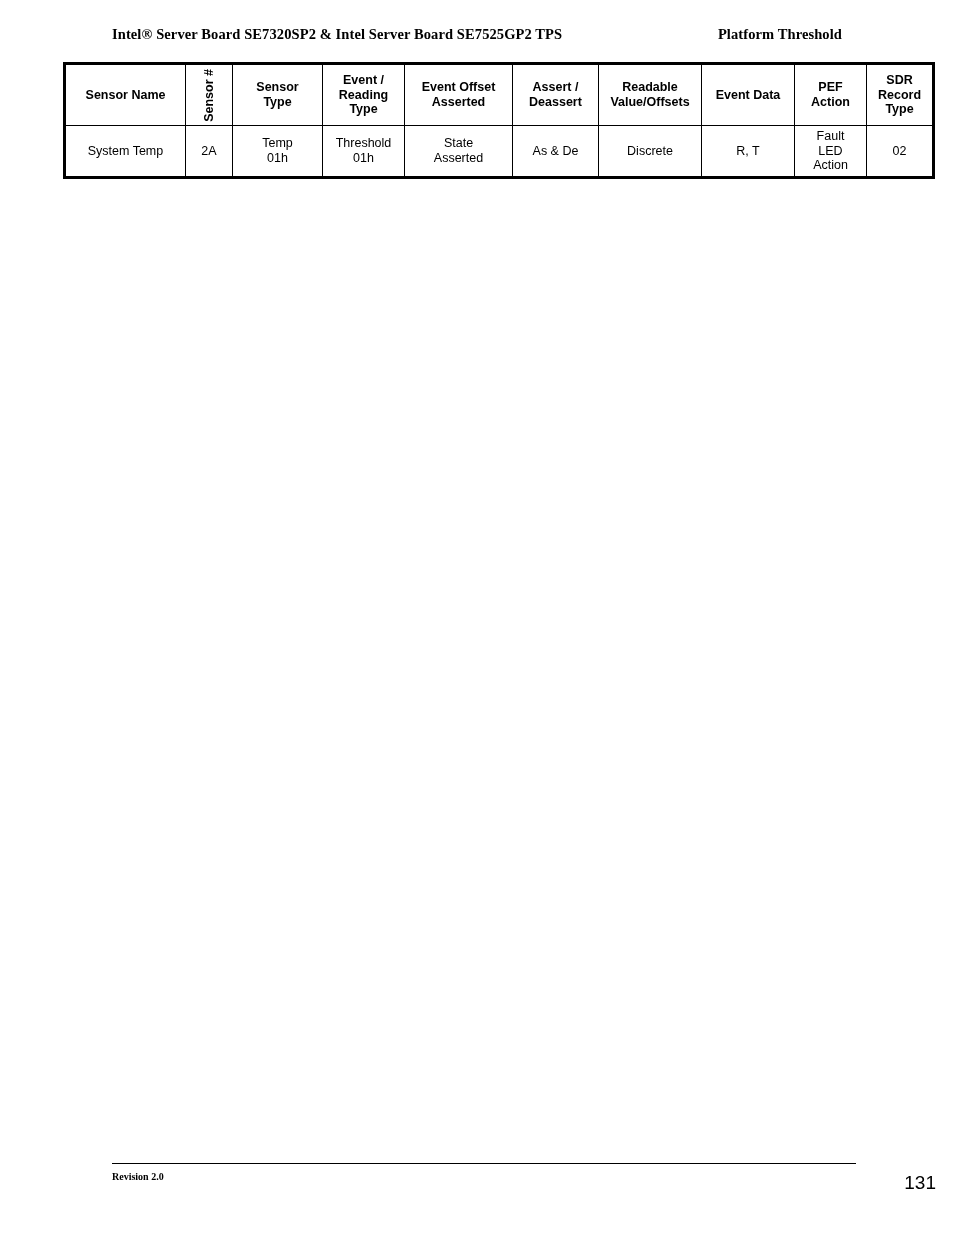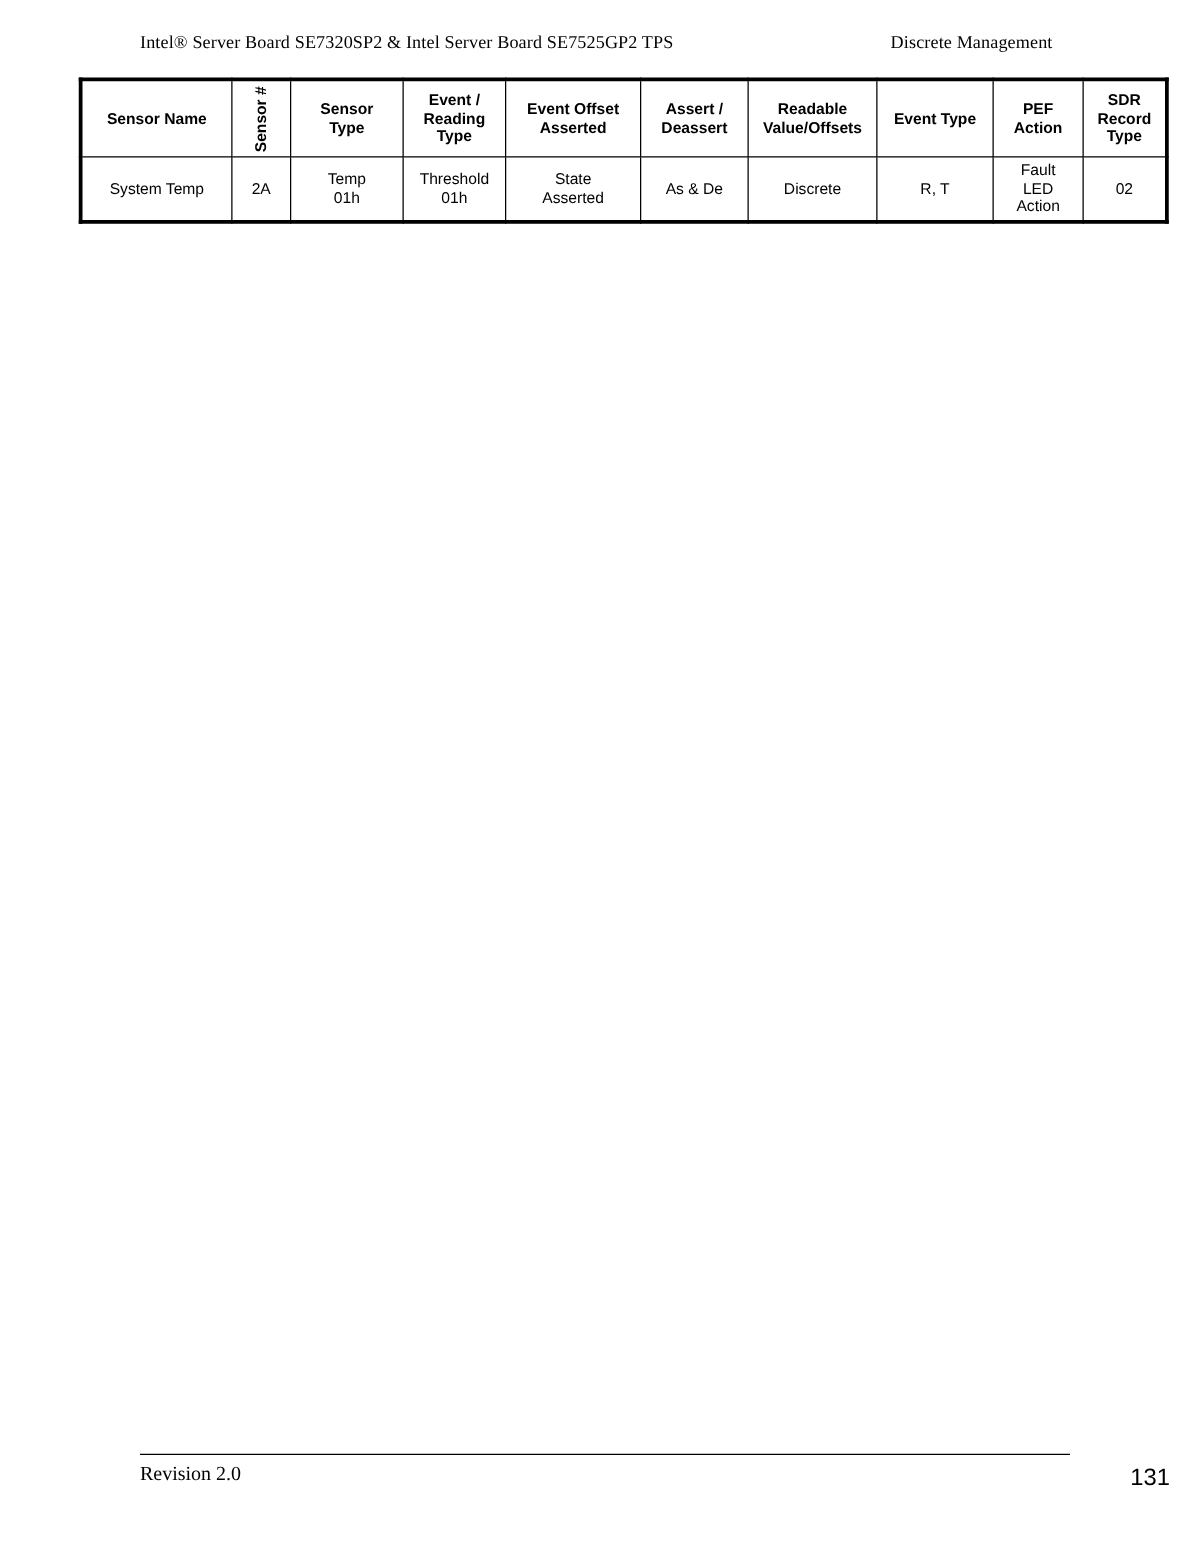--- a/index.html
+++ b/index.html
@@ -19,21 +19,21 @@
   
   .page-header {
     position: absolute;
     left: 112px;
     top: 26px;
     width: 730px;
     display: flex;
     justify-content: space-between;
     align-items: baseline;
     font-family: "Liberation Serif", serif;
-    font-weight: normal;
+    font-weight: bold;
     font-size: 14.5px;
     letter-spacing: 0.1px;
     white-space: nowrap;
   }
   .page-header .hdr-left { text-align: left; }
   .page-header .hdr-right { text-align: right; }
 
   
   .sensor-table-wrap {
     position: absolute;
@@ -114,42 +114,42 @@
   .footer-rule {
     border-top: 1.6px solid #000000;
     width: 744px;
     height: 0;
   }
   .footer-revision {
     position: absolute;
     left: 0;
     top: 8px;
     font-family: "Liberation Serif", serif;
-    font-weight: normal;
-    font-size: 16px;
+    font-weight: bold;
+    font-size: 10px;
     white-space: nowrap;
   }
   .footer-pagenum {
     position: absolute;
     left: 714px;
     top: 9px;
     width: 110px;
     text-align: right;
     font-family: Liberation Sans, sans-serif;
     font-weight: normal;
     font-size: 19px;
     white-space: nowrap;
   }
 </style>
 </head>
 <body>
 
 <div class="page-header">
   <div class="hdr-left">Intel® Server Board SE7320SP2 &amp; Intel Server Board SE7525GP2 TPS</div>
-  <div class="hdr-right">Discrete Management</div>
+  <div class="hdr-right">Platform Threshold</div>
 </div>
 
 <div class="sensor-table-wrap">
   <table class="sensor-table">
     <thead>
       <tr>
         <th class="col-name">
           <span class="cell-lines">Sensor Name</span>
         </th>
         <th class="col-num vertical-head">
@@ -170,21 +170,21 @@
         </th>
         <th class="col-assert">
           <span class="cell-lines">Assert /</span>
           <span class="cell-lines">Deassert</span>
         </th>
         <th class="col-readval">
           <span class="cell-lines">Readable</span>
           <span class="cell-lines">Value/Offsets</span>
         </th>
         <th class="col-evdata">
-          <span class="cell-lines">Event Type</span>
+          <span class="cell-lines">Event Data</span>
         </th>
         <th class="col-pef">
           <span class="cell-lines">PEF</span>
           <span class="cell-lines">Action</span>
         </th>
         <th class="col-sdr">
           <span class="cell-lines">SDR</span>
           <span class="cell-lines">Record</span>
           <span class="cell-lines">Type</span>
         </th>

